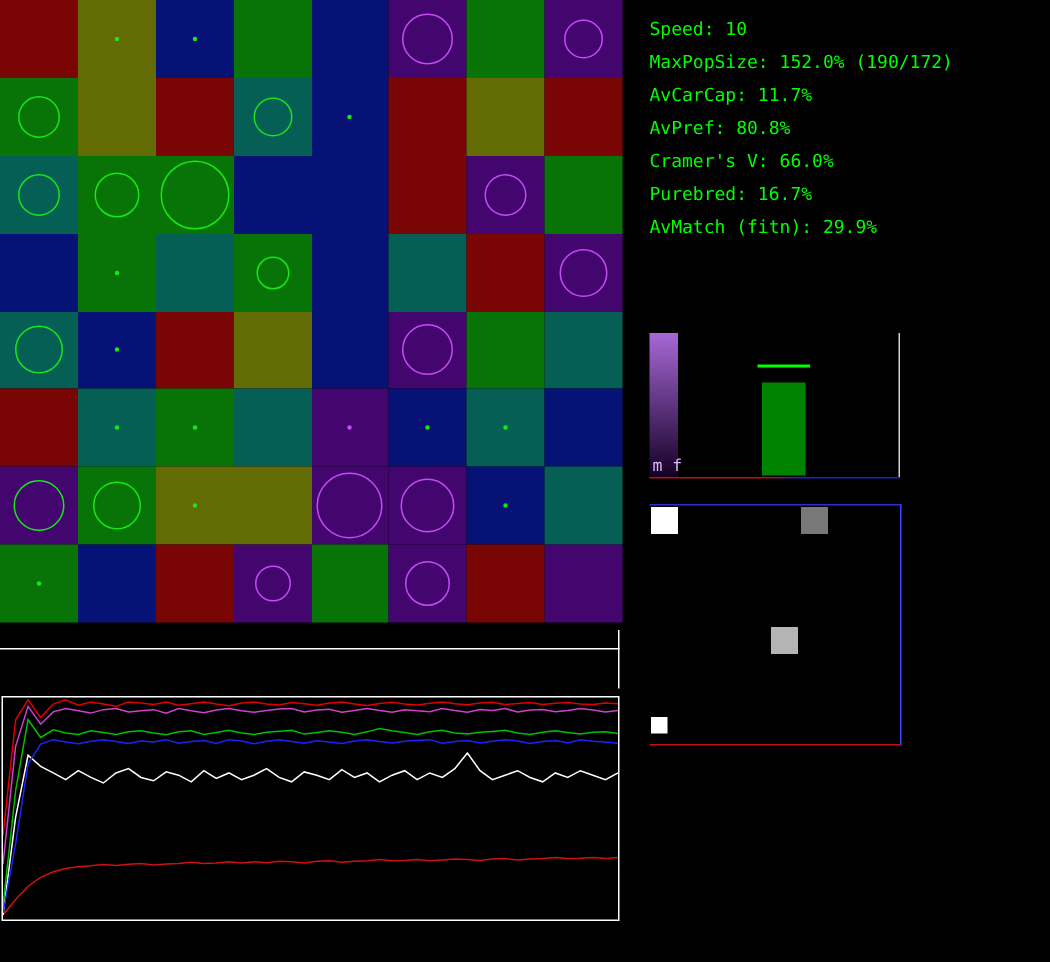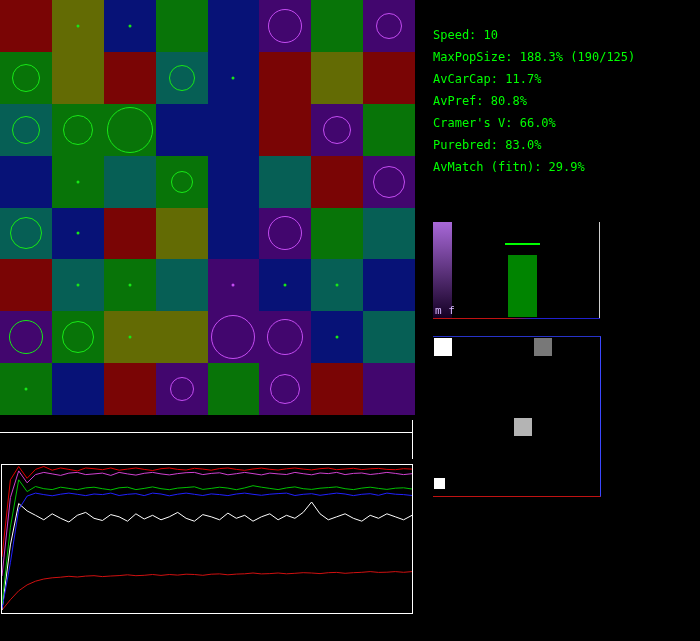--- a/index.html
+++ b/index.html
@@ -156,27 +156,27 @@
       <div class="org" style="width: 22px; height: 22px; border: 1px solid rgb(196, 76, 242);"></div>
     </div>
     <div class="wcell" style="background: rgb(8, 116, 8);"></div>
     <div class="wcell" style="background: rgb(66, 6, 110);">
       <div class="org" style="width: 28px; height: 28px; border: 1px solid rgb(196, 76, 242);"></div>
     </div>
     <div class="wcell" style="background: rgb(122, 5, 5);"></div>
     <div class="wcell" style="background: rgb(66, 6, 110);"></div>
   </div>
 
-<div id="stats" style="color: rgb(0, 255, 0); margin-top: 16px;">
+<div id="stats" style="color: rgb(0, 255, 0);">
     <div class="stat-line">Speed: 10</div>
-    <div class="stat-line">MaxPopSize: 188.3% (190/125)</div>
+    <div class="stat-line">MaxPopSize: 152.0% (190/172)</div>
     <div class="stat-line">AvCarCap: 11.7%</div>
     <div class="stat-line">AvPref: 80.8%</div>
     <div class="stat-line">Cramer's V: 66.0%</div>
-    <div class="stat-line">Purebred: 83.0%</div>
+    <div class="stat-line">Purebred: 16.7%</div>
     <div class="stat-line">AvMatch (fitn): 29.9%</div>
   </div>
 
 <div id="hist-panel">
   <div id="hist-strip" style="background: linear-gradient(rgb(168, 104, 216), rgb(20, 0, 36));"></div>
   <div id="hist-bar" style="left: 75px; width: 29px; height: 62px; background: rgb(0, 132, 0);"></div>
   <div id="hist-marker" style="left: 72px; width: 35px; top: 21px; background: rgb(0, 255, 0);"></div>
   <div id="hist-label" style="color: rgb(216, 184, 255);">m f</div>
   <div id="hist-bottom-border" style="background: linear-gradient(to right, rgb(192, 18, 18) 0%, rgb(192, 18, 18) 45%, rgb(32, 32, 208) 60%, rgb(32, 32, 208) 100%);"></div>
   <div id="hist-right-border"></div>

